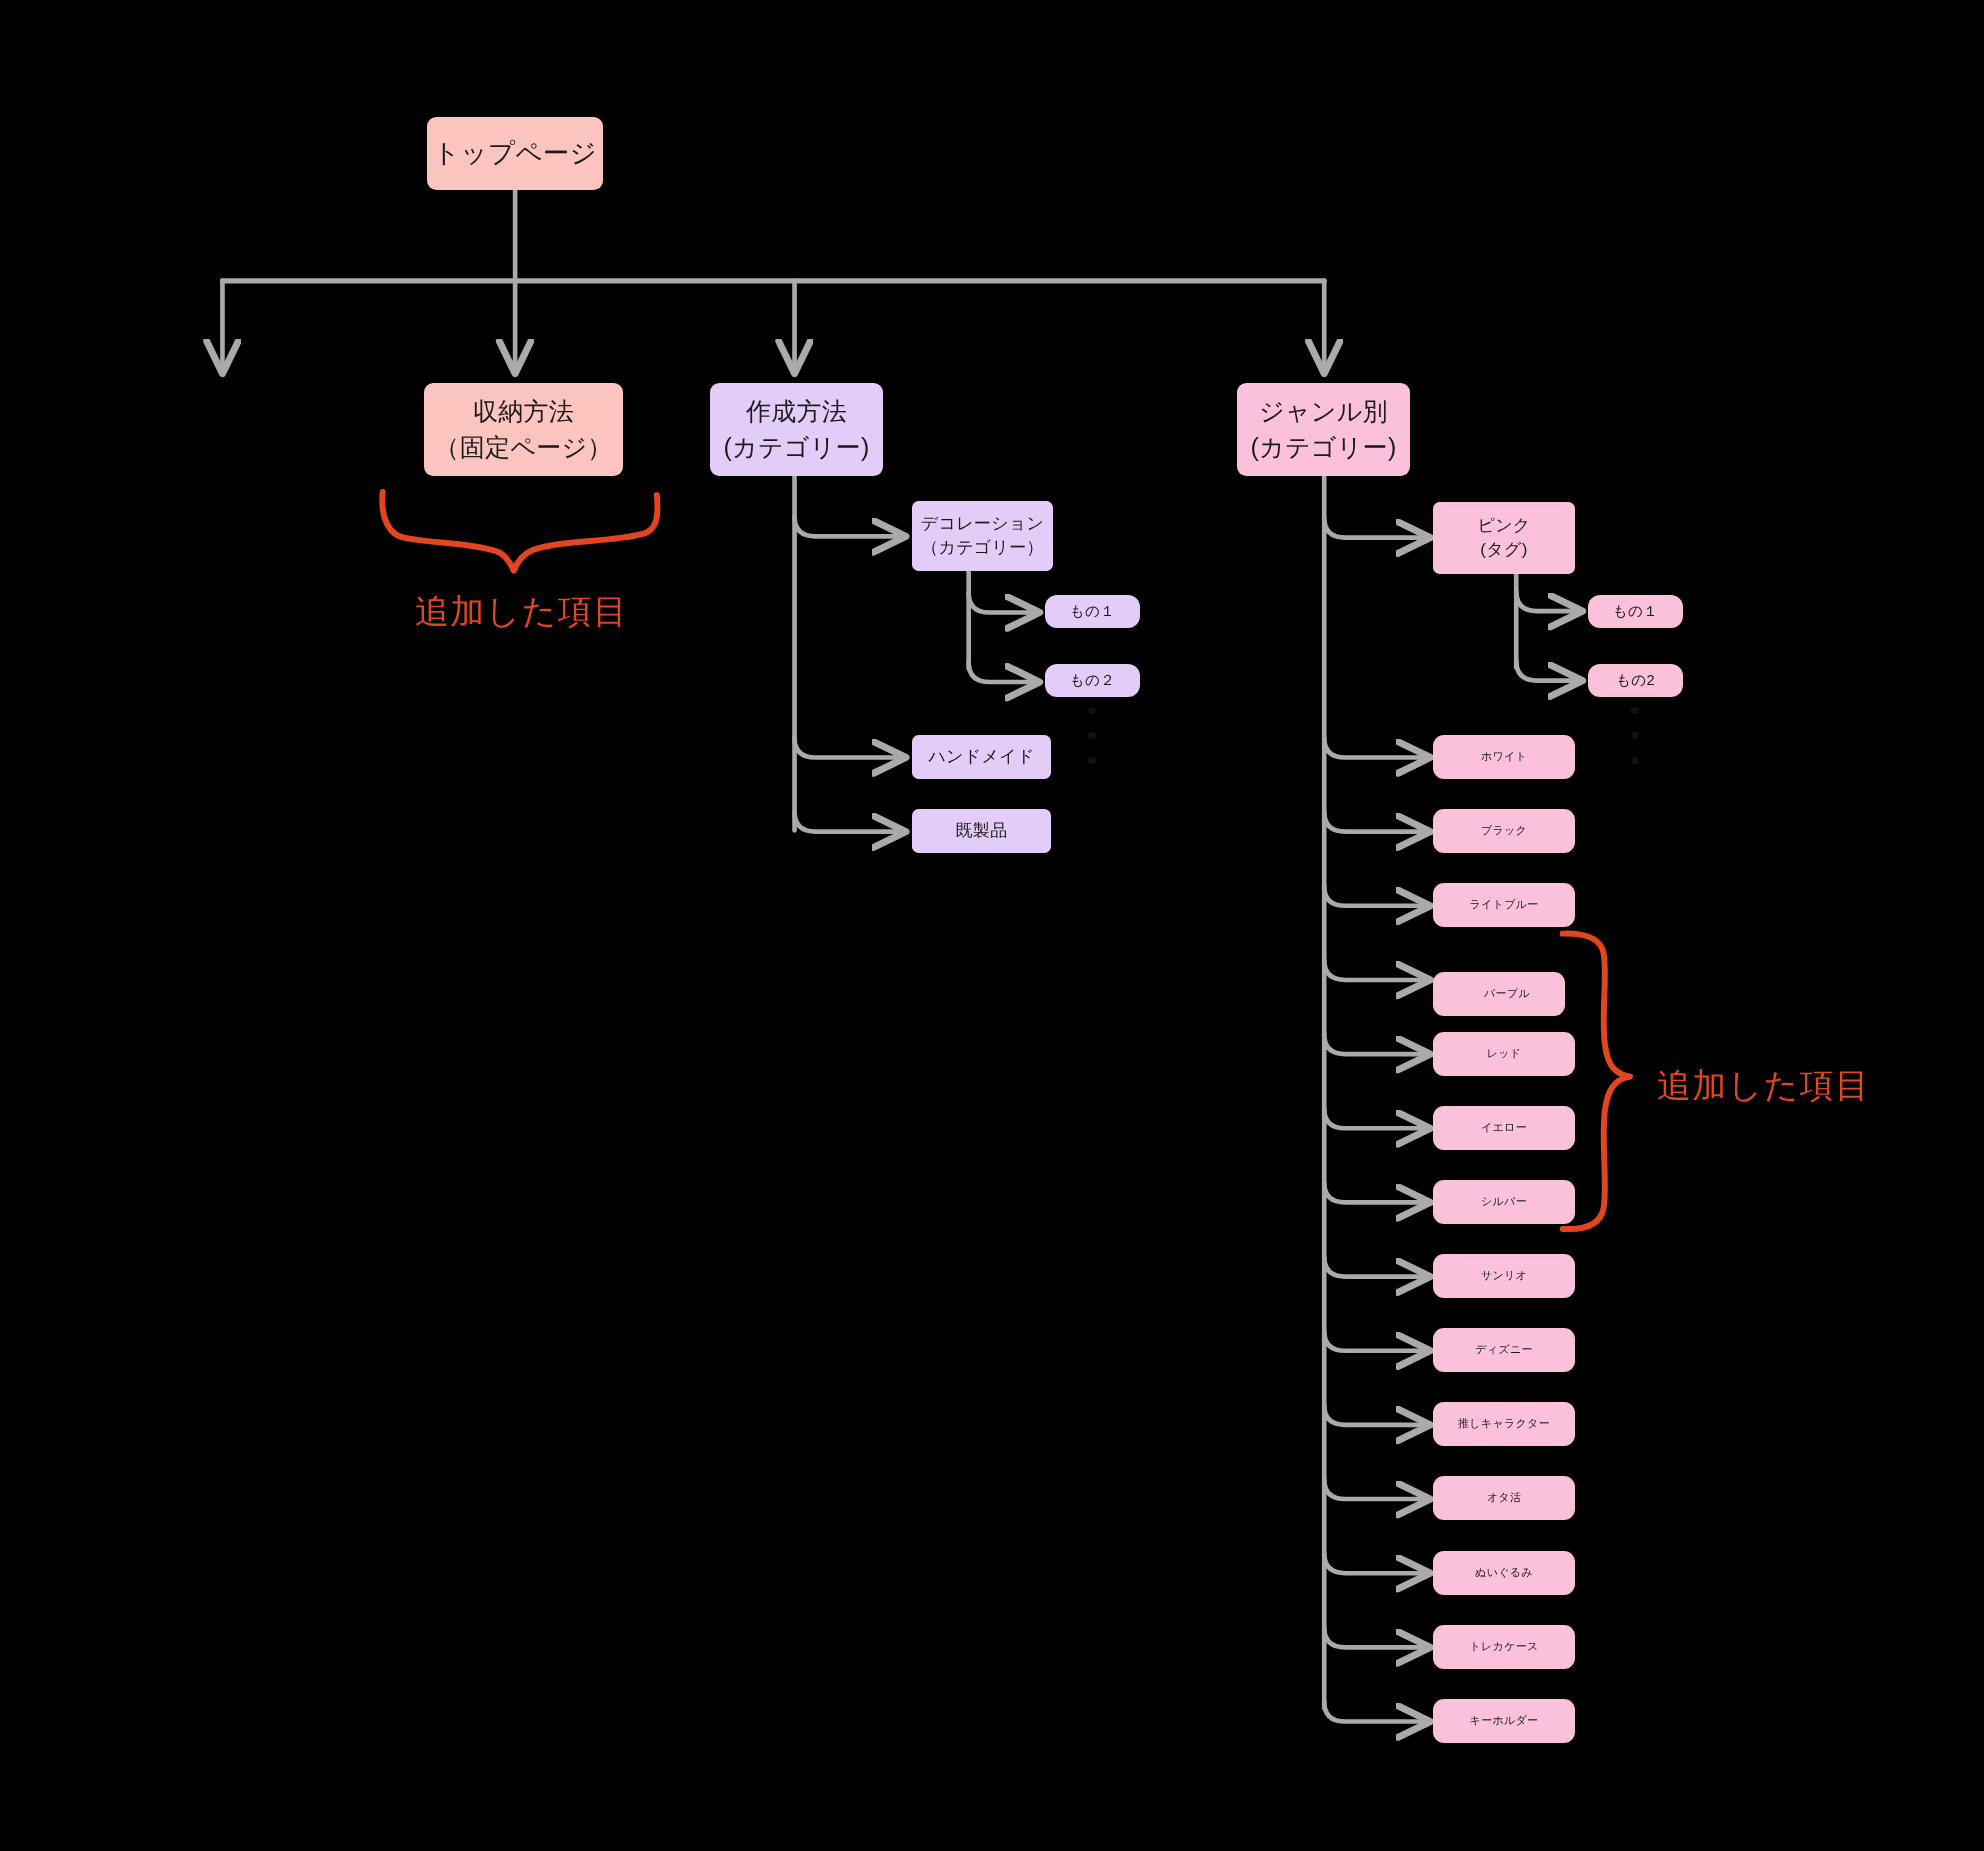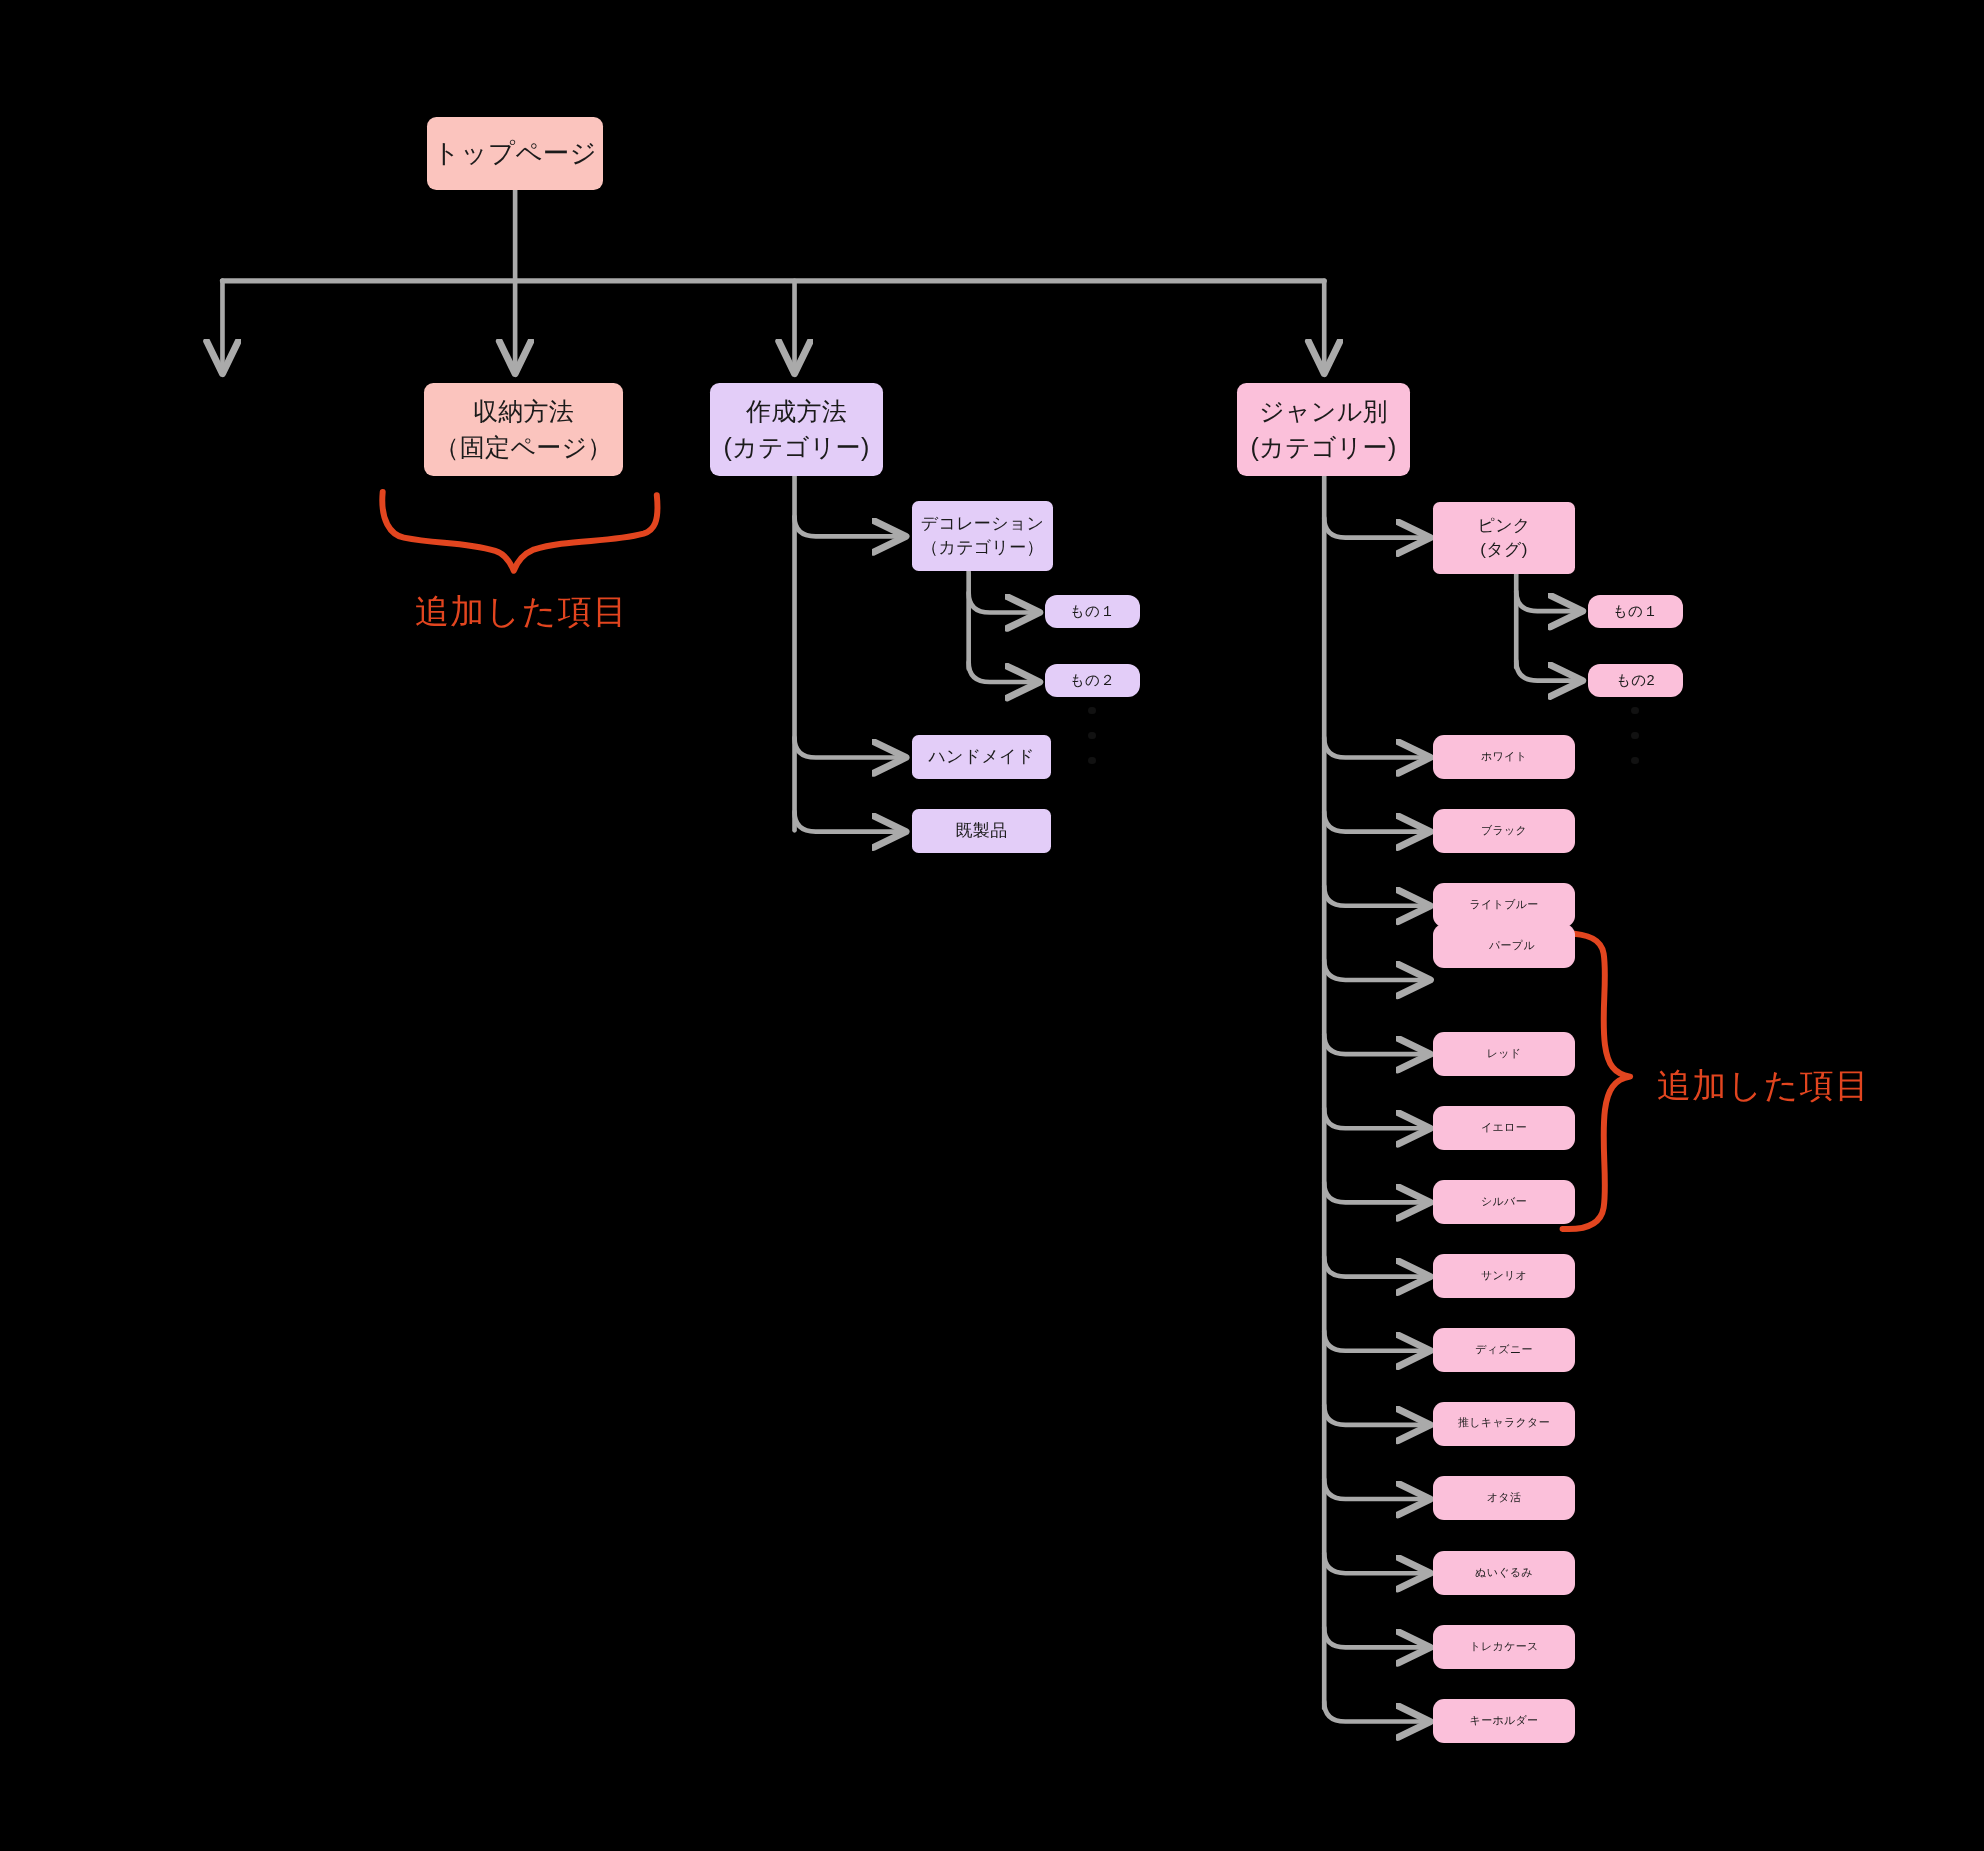--- a/index.html
+++ b/index.html
@@ -209,39 +209,39 @@
 
   <div class="node pinkbox leaf" style="left:1433px; top:735px; width:142px; height:44px;">
     <span>ホワイト</span>
   </div>
   <div class="node pinkbox leaf" style="left:1433px; top:809px; width:142px; height:44px;">
     <span>ブラック</span>
   </div>
   <div class="node pinkbox leaf" style="left:1433px; top:883px; width:142px; height:44px;justify-content:center;">
     <span>ライトブルー</span>
   </div>
-  <div class="node pinkbox leaf" style="left:1433px; top:924px; width:142px; height:44px;padding-left:16px;">
+  <div class="node pinkbox leaf" style="left:1433px; top:972px; width:132px; height:44px;padding-left:16px;">
     <span>パープル</span>
   </div>
   <div class="node pinkbox leaf" style="left:1433px; top:1032px; width:142px; height:44px;">
     <span>レッド</span>
   </div>
   <div class="node pinkbox leaf" style="left:1433px; top:1106px; width:142px; height:44px;">
     <span>イエロー</span>
   </div>
   <div class="node pinkbox leaf" style="left:1433px; top:1180px; width:142px; height:44px;">
     <span>シルバー</span>
   </div>
   <div class="node pinkbox leaf" style="left:1433px; top:1254px; width:142px; height:44px;">
     <span>サンリオ</span>
   </div>
   <div class="node pinkbox leaf" style="left:1433px; top:1328px; width:142px; height:44px;">
     <span>ディズニー</span>
   </div>
-  <div class="node pinkbox leaf" style="left:1433px; top:1402px; width:142px; height:44px;font-family:Liberation Mono, monospace;">
+  <div class="node pinkbox leaf" style="left:1433px; top:1402px; width:142px; height:44px;">
     <span>推しキャラクター</span>
   </div>
   <div class="node pinkbox leaf" style="left:1433px; top:1476px; width:142px; height:44px;">
     <span>オタ活</span>
   </div>
   <div class="node pinkbox leaf" style="left:1433px; top:1551px; width:142px; height:44px;">
     <span>ぬいぐるみ</span>
   </div>
   <div class="node pinkbox leaf" style="left:1433px; top:1625px; width:142px; height:44px;">
     <span>トレカケース</span>

